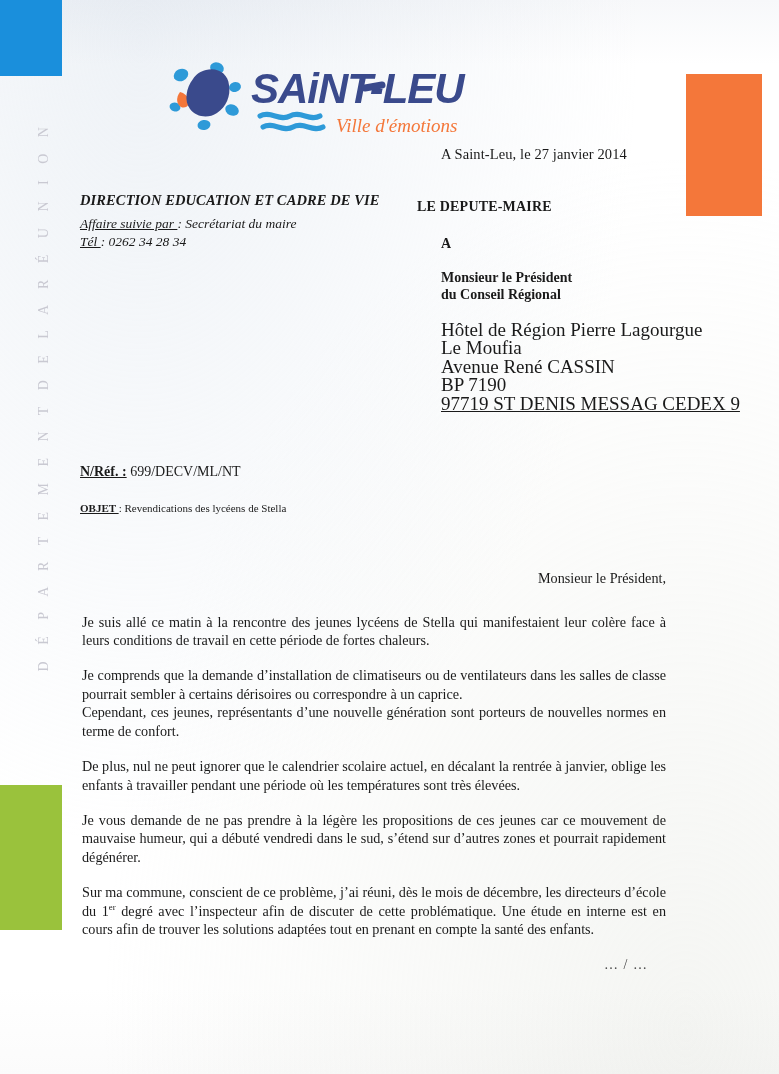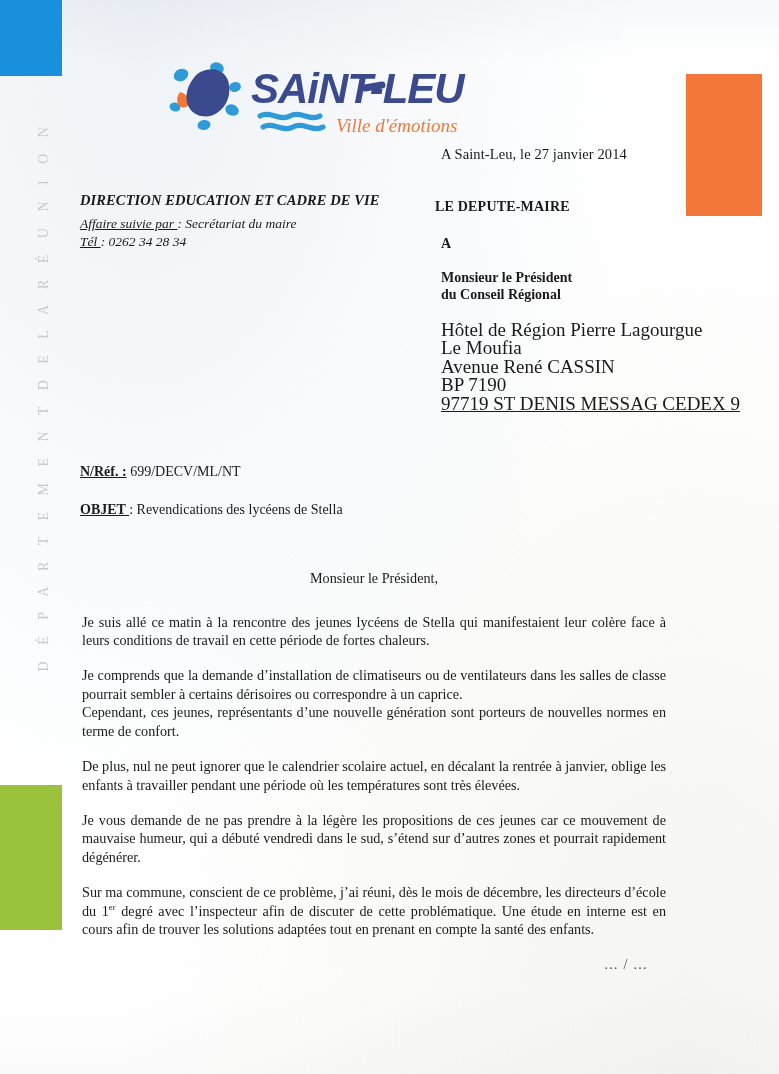--- a/index.html
+++ b/index.html
@@ -53,21 +53,21 @@
     position:absolute;left:80px;top:192px;
     font-size:14.5px;font-weight:bold;font-style:italic;letter-spacing:.1px;
   }
   .affaire{
     position:absolute;left:80px;top:215px;
     font-size:13.5px;font-style:italic;line-height:18px;
   }
   .affaire .u{text-decoration:underline;}
 
   .deputy{
-    position:absolute;left:435px;top:199px;
+    position:absolute;left:417px;top:199px;
     font-size:14px;font-weight:bold;letter-spacing:.2px;
   }
   .a-line{
     position:absolute;left:441px;top:236px;
     font-size:14px;font-weight:bold;
   }
   .recipient{
     position:absolute;left:441px;top:269px;
     font-size:14px;font-weight:bold;line-height:17px;
   }
@@ -75,31 +75,31 @@
     position:absolute;left:441px;top:321px;
     font-size:19px;line-height:18.4px;
   }
   .address .u{text-decoration:underline;}
 
   
   .ref{
     position:absolute;left:80px;top:464px;font-size:14px;
   }
   .obj{
-    position:absolute;left:80px;top:502px;font-size:14px;
+    position:absolute;left:80px;top:502px;font-size:11px;
   }
   .lbl-bu{font-weight:bold;text-decoration:underline;}
 
   
   .body-wrap{
     position:absolute;left:82px;top:569px;width:584px;
     font-size:14.2px;line-height:18.6px;text-align:justify;
   }
   .body-wrap p{margin:0 0 16.5px 0;}
-  .body-wrap p.salute{margin-bottom:25px;text-align:center;}
+  .body-wrap p.salute{margin-bottom:25px;text-align:right;}
   .body-wrap p:last-child{margin-bottom:0;}
   sup{font-size:.62em;vertical-align:super;line-height:0;}
 
   .continuation{
     position:absolute;left:604px;top:957px;
     font-size:14px;letter-spacing:1px;color:#4a4a4a;
   }
 
   
   .footer{

